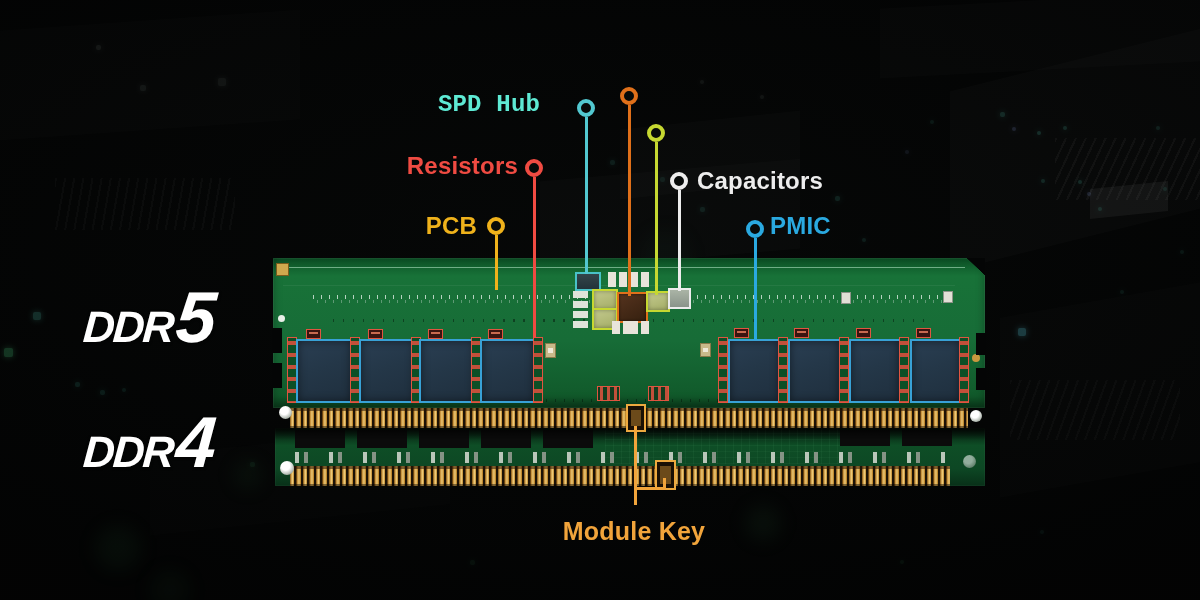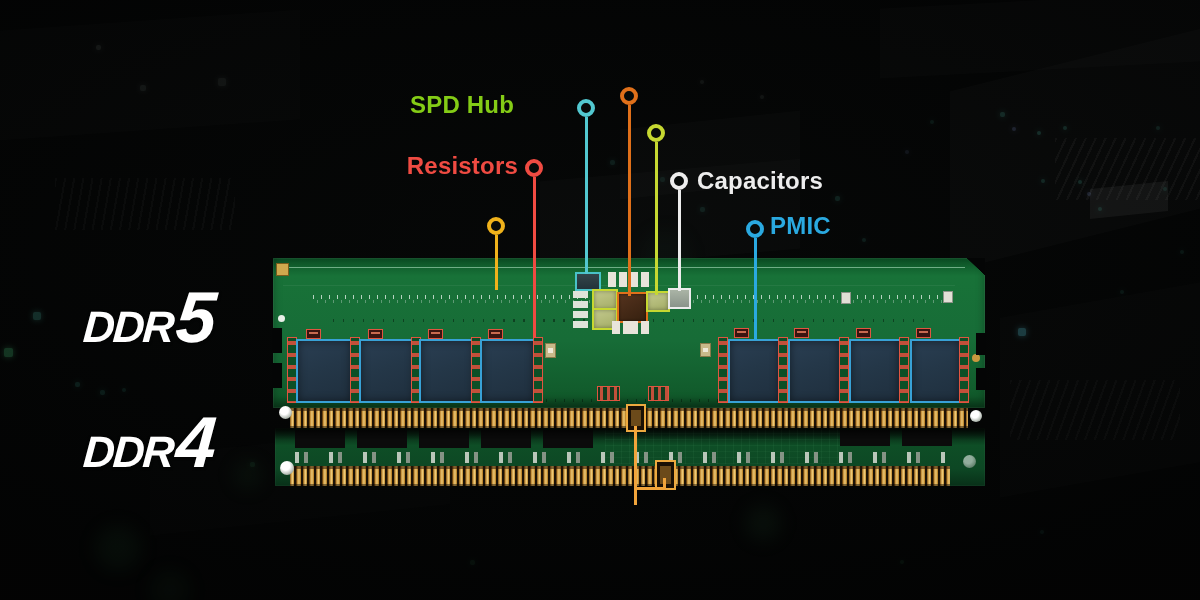--- a/index.html
+++ b/index.html
@@ -255,24 +255,26 @@
   <div class="callout-line" style="left:663px;top:478px;height:12px;background:#F1A43B;"></div>
 
   <div class="callout-ring" style="left:487px;top:217px;border-color:#EFB21B;"></div>
   <div class="callout-ring" style="left:525px;top:159px;border-color:#F04B42;"></div>
   <div class="callout-ring" style="left:577px;top:99px;border-color:#52C8D0;"></div>
   <div class="callout-ring" style="left:620px;top:87px;border-color:#E0701A;"></div>
   <div class="callout-ring" style="left:647px;top:124px;border-color:#C6D831;"></div>
   <div class="callout-ring" style="left:670px;top:172px;border-color:#EDEDED;"></div>
   <div class="callout-ring" style="left:746px;top:220px;border-color:#2AA9E0;"></div>
 
-  <div class="callout-text" style="left:410px;top:91px;width:158px;text-align:left;color:#84cc16;">SPD Hub</div>
+  <div class="callout-text" style="left:410px;top:91px;width:158px;text-align:center;color:#5eead4;font-family:Liberation Mono, monospace;">SPD Hub</div>
   <div class="callout-text" style="left:697px;top:167px;color:#EDEDED;">Capacitors</div>
   <div class="callout-text" style="left:360px;top:152px;width:158px;text-align:right;color:#F04B42;">Resistors</div>
+  <div class="callout-text" style="left:369px;top:212px;width:108px;text-align:right;color:#EFB21B;">PCB</div>
   <div class="callout-text" style="left:770px;top:212px;color:#2AA9E0;">PMIC</div>
+  <div class="callout-text" style="left:534px;top:517px;width:200px;text-align:center;color:#F1A43B;font-size:25px;">Module Key</div>
 
   <div class="ddr-label" style="left:84px;top:281px;">
     <span class="ddr-prefix">DDR</span>
     <span class="ddr-num">5</span>
   </div>
   <div class="ddr-label" style="left:84px;top:406px;">
     <span class="ddr-prefix">DDR</span>
     <span class="ddr-num">4</span>
   </div>
 

